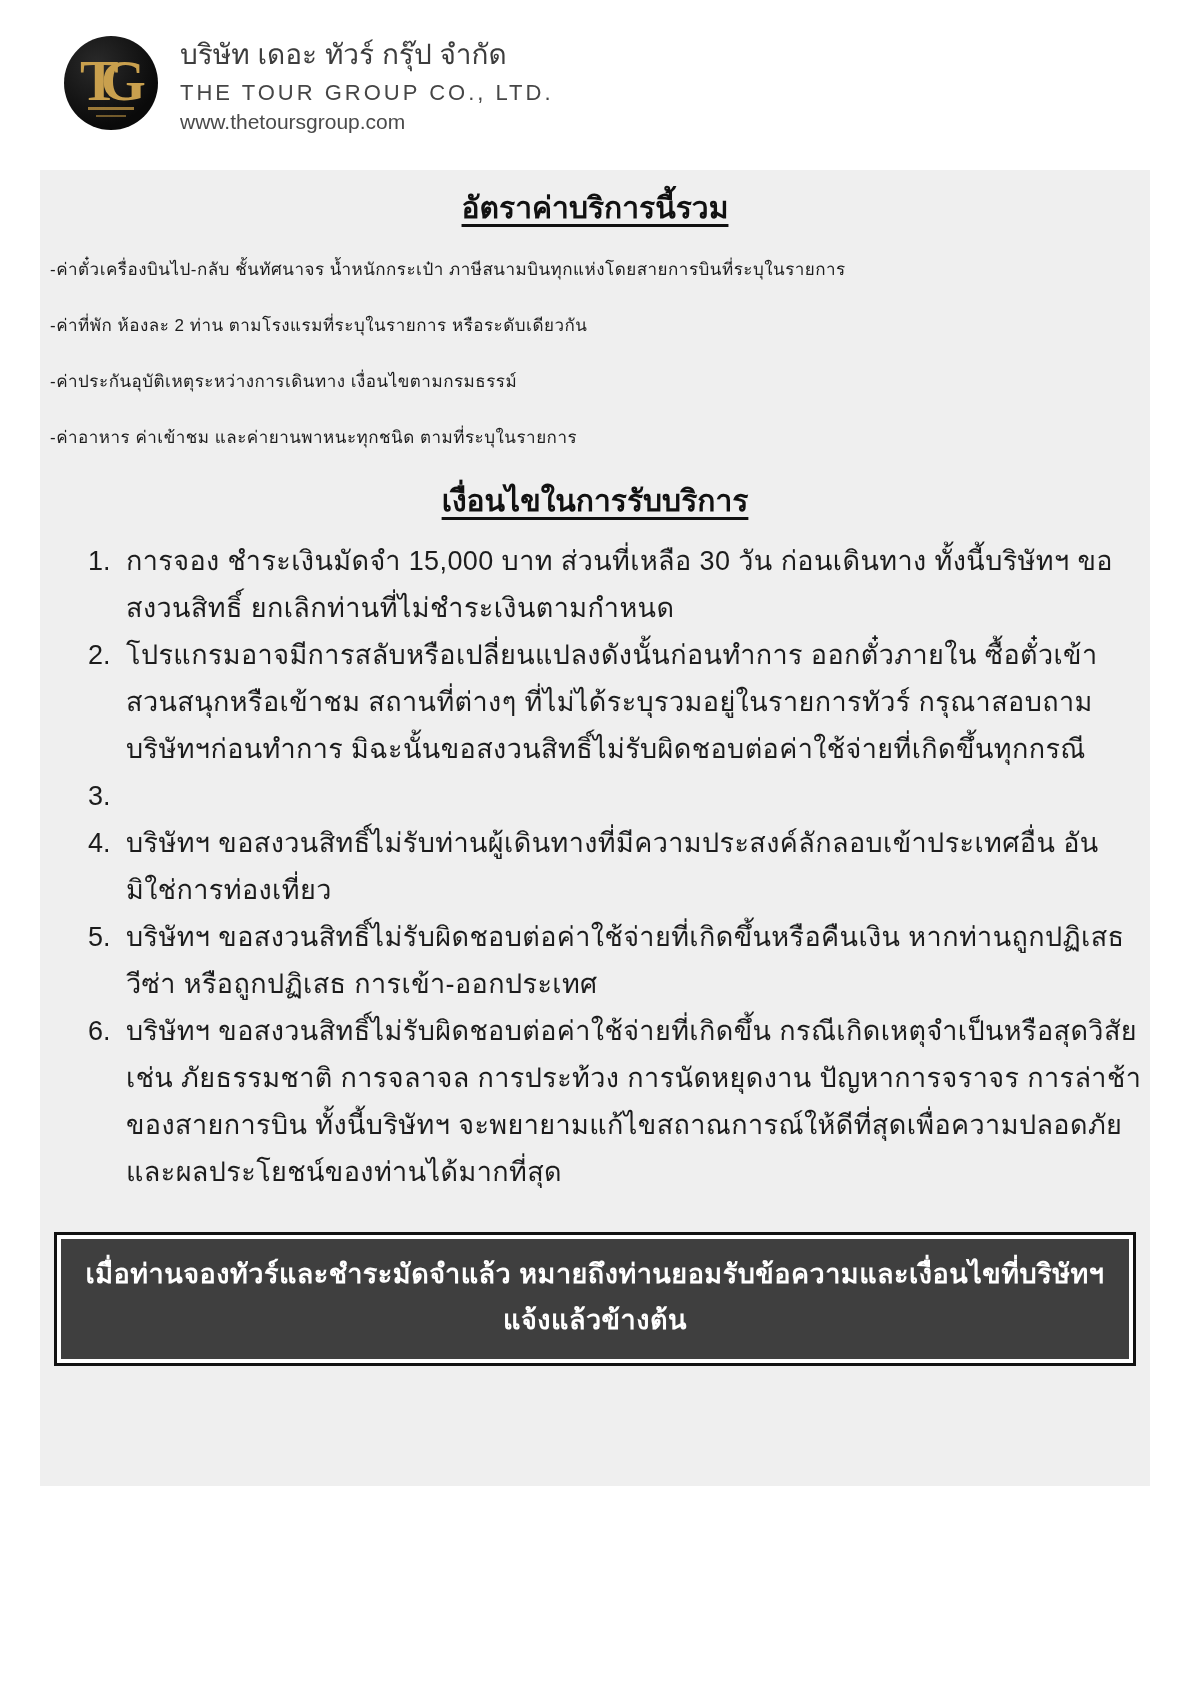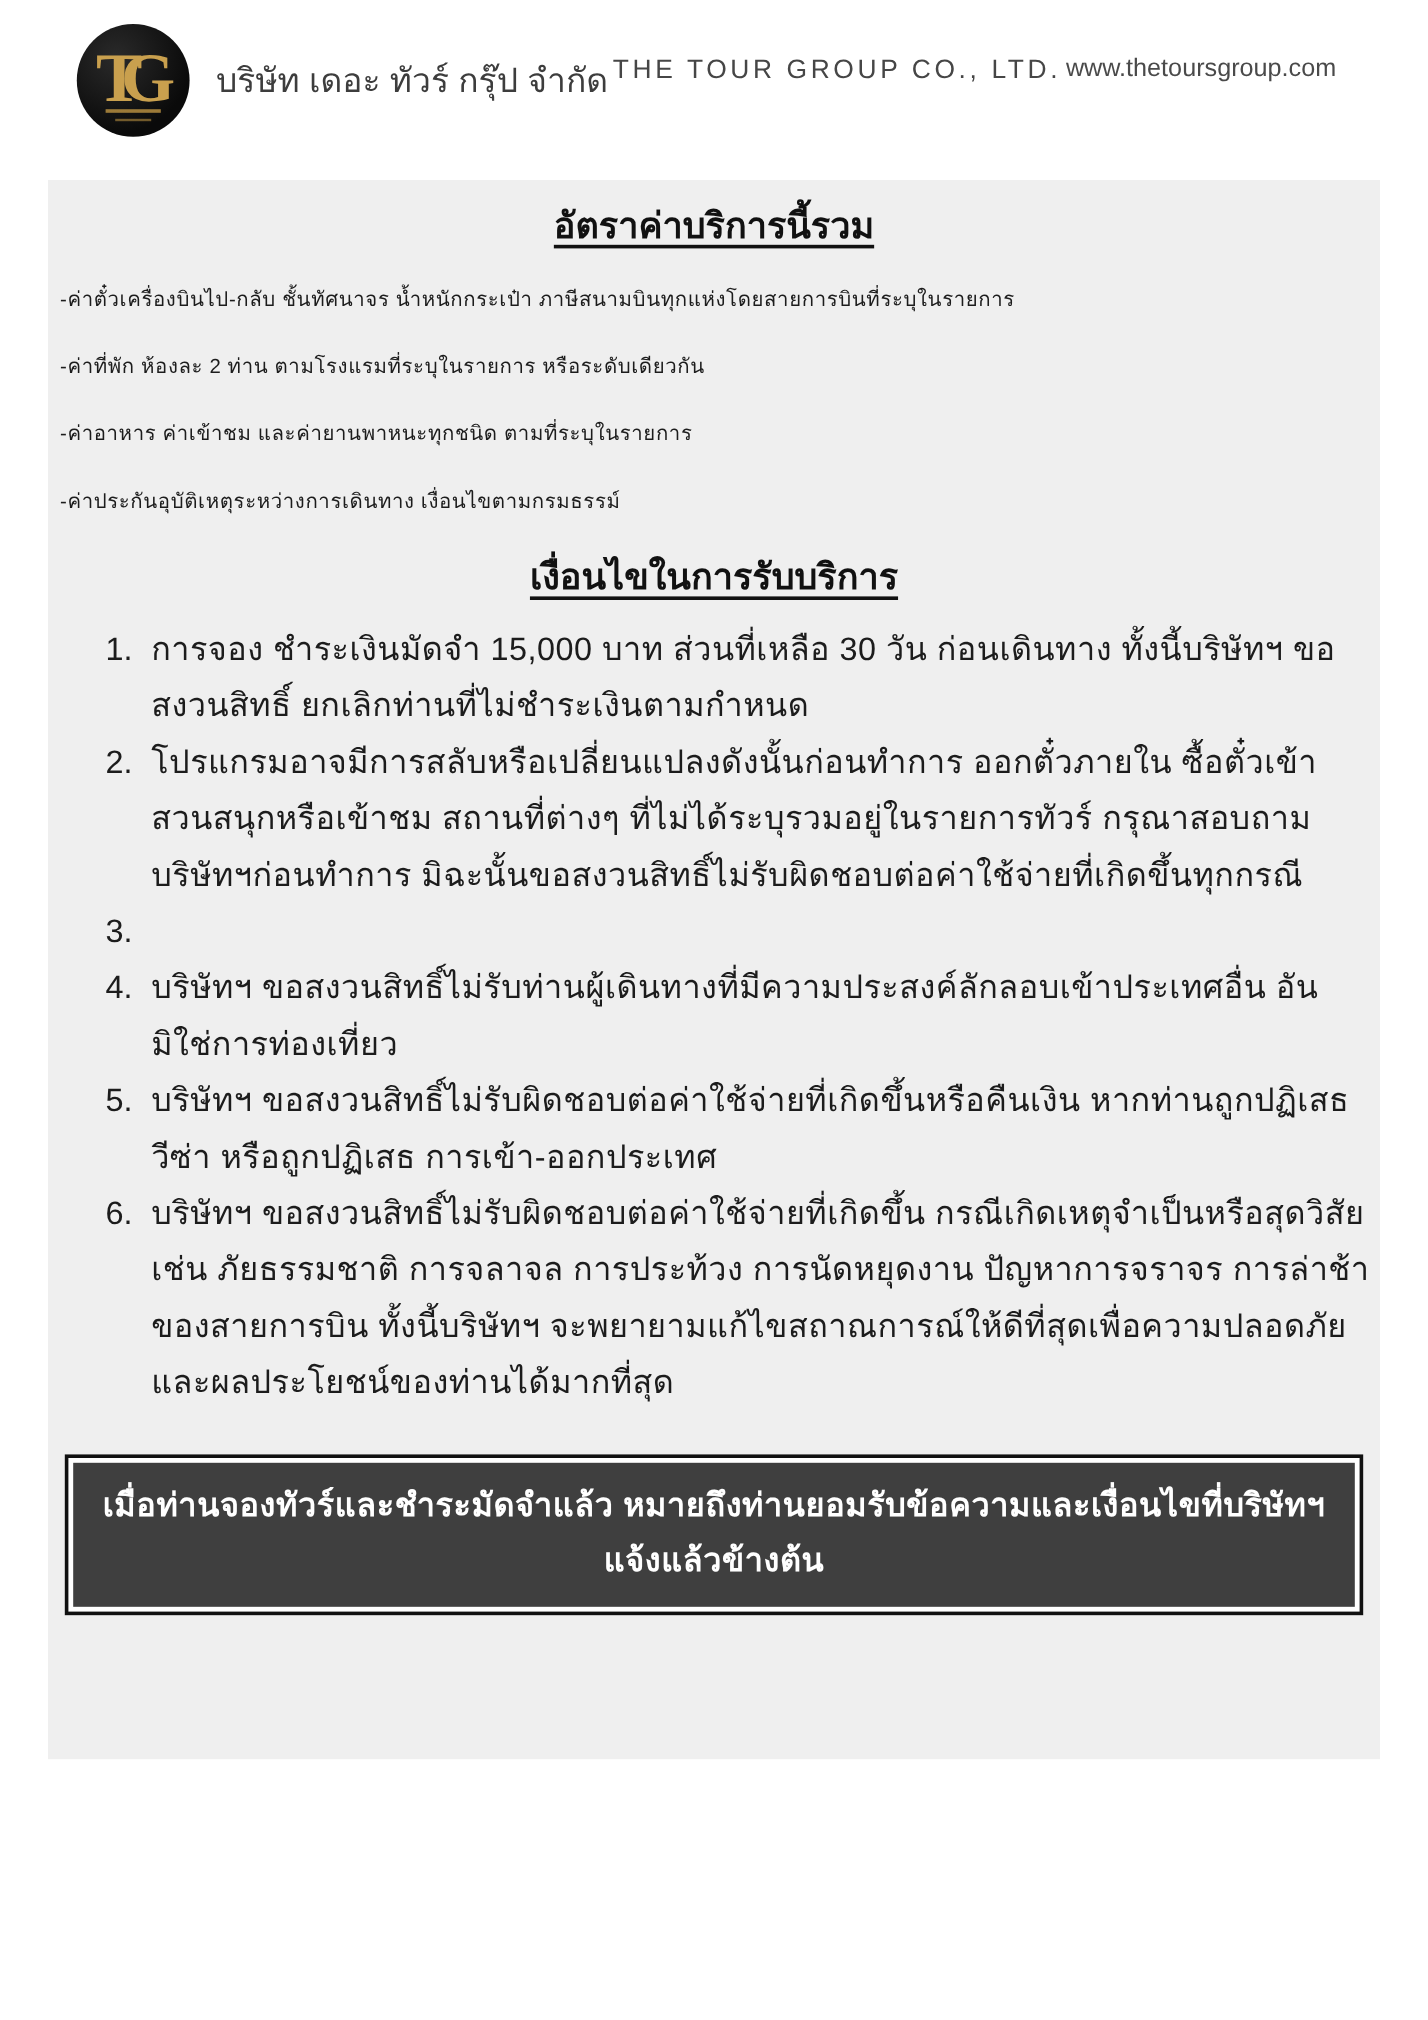--- a/index.html
+++ b/index.html
@@ -3,38 +3,38 @@
 <meta charset="utf-8">
 <style>
   * { margin:0; padding:0; box-sizing:border-box; }
   html,body { background:#ffffff; }
   body {
     width:1190px; min-height:1683px; margin:0 auto;
     font-family:"Liberation Sans","DejaVu Sans",sans-serif;
     color:#1c1c1c;
   }
   
-  .header { display:flex; align-items:center; gap:22px; padding:20px 0 0 64px; }
+  .header { display:flex; align-items:center; gap:22px; padding:32px 0 0 64px; }
   .logo {
     width:94px; height:94px; border-radius:50%;
     background:radial-gradient(circle at 35% 30%, #2a2a2a 0%, #0a0a0a 70%);
     position:relative; flex:0 0 auto; overflow:hidden;
   }
   .logo .mono {
     position:absolute; top:2px; left:0; right:0; text-align:center;
     font-family:"Liberation Serif","DejaVu Serif",serif;
     font-size:58px; font-weight:bold; color:#c9a04e; letter-spacing:-18px;
     text-indent:-14px; line-height:86px;
   }
   .logo .bar1, .logo .bar2 {
     position:absolute; left:24px; right:24px; height:3px; background:#b58d3f; opacity:.85;
   }
   .logo .bar1 { bottom:20px; }
   .logo .bar2 { bottom:13px; left:32px; right:32px; height:2px; opacity:.6; }
-  .company { display:flex; flex-direction:row; gap:4px; }
+  .company { display:flex; flex-direction:column; gap:4px; }
   .company .th { font-size:28px; color:#3d3d3d; }
   .company .en { font-size:22px; color:#464646; letter-spacing:3px;text-align:center; }
   .company .web { font-size:21px; color:#4a4a4a; }
   
   .panel {
     width:1110px; margin:36px auto 0 auto; background:#efefef;
     padding:14px 8px 120px 8px;
   }
   .sec-heading {
     text-align:center; font-size:30px; font-weight:bold;
@@ -76,22 +76,22 @@
     <div class="web">www.thetoursgroup.com</div>
   </div>
 </div>
 
 <div class="panel">
 
   <div class="sec-heading">อัตราค่าบริการนี้รวม</div>
   <div>
       <div class="dash-item">-ค่าตั๋วเครื่องบินไป-กลับ ชั้นทัศนาจร น้ำหนักกระเป๋า ภาษีสนามบินทุกแห่งโดยสายการบินที่ระบุในรายการ</div>
       <div class="dash-item">-ค่าที่พัก ห้องละ 2 ท่าน ตามโรงแรมที่ระบุในรายการ หรือระดับเดียวกัน</div>
+      <div class="dash-item">-ค่าประกันอุบัติเหตุระหว่างการเดินทาง เงื่อนไขตามกรมธรรม์</div>
       <div class="dash-item">-ค่าอาหาร ค่าเข้าชม และค่ายานพาหนะทุกชนิด ตามที่ระบุในรายการ</div>
-      <div class="dash-item">-ค่าประกันอุบัติเหตุระหว่างการเดินทาง เงื่อนไขตามกรมธรรม์</div>
     </div>
 
 
   <div class="sec-heading">เงื่อนไขในการรับบริการ</div>
   <div class="cond-list">
       <div class="cond-item">
         <span class="num">1.</span>
         <span class="cond-text">การจอง ชำระเงินมัดจำ 15,000 บาท ส่วนที่เหลือ 30 วัน ก่อนเดินทาง ทั้งนี้บริษัทฯ ขอสงวนสิทธิ์ ยกเลิกท่านที่ไม่ชำระเงินตามกำหนด</span>
       </div>
       <div class="cond-item">

